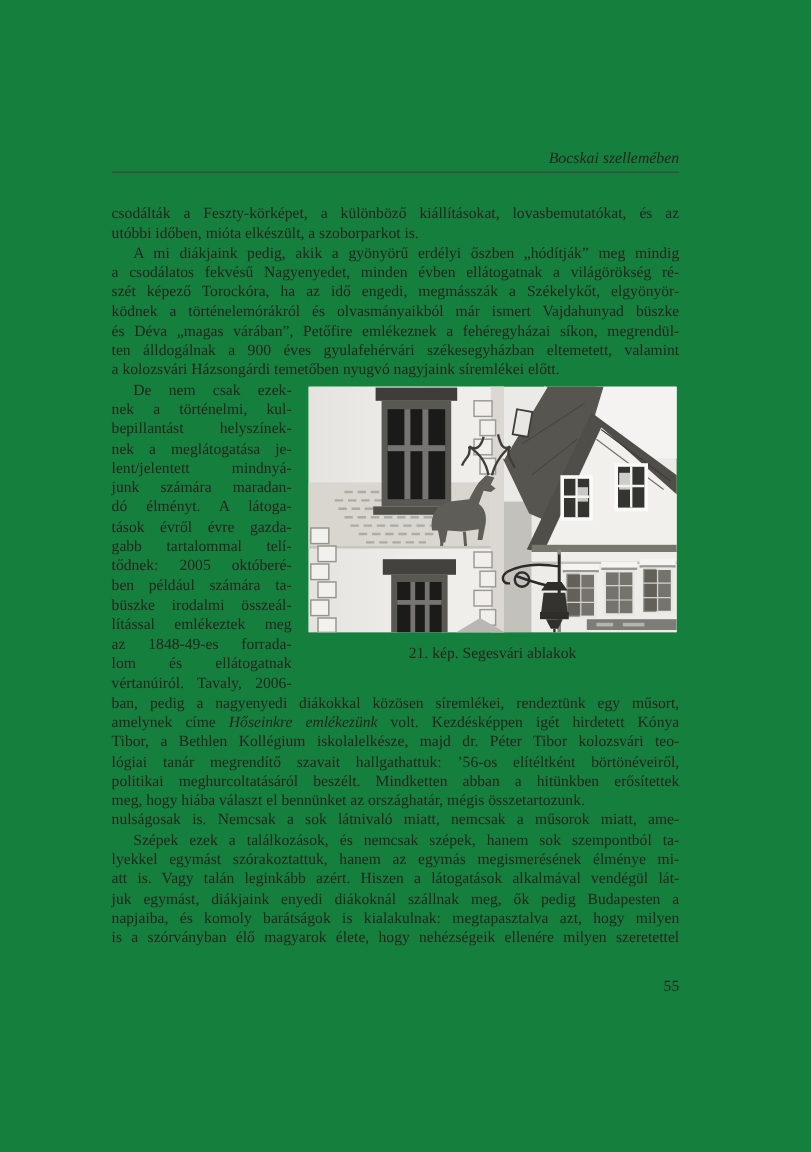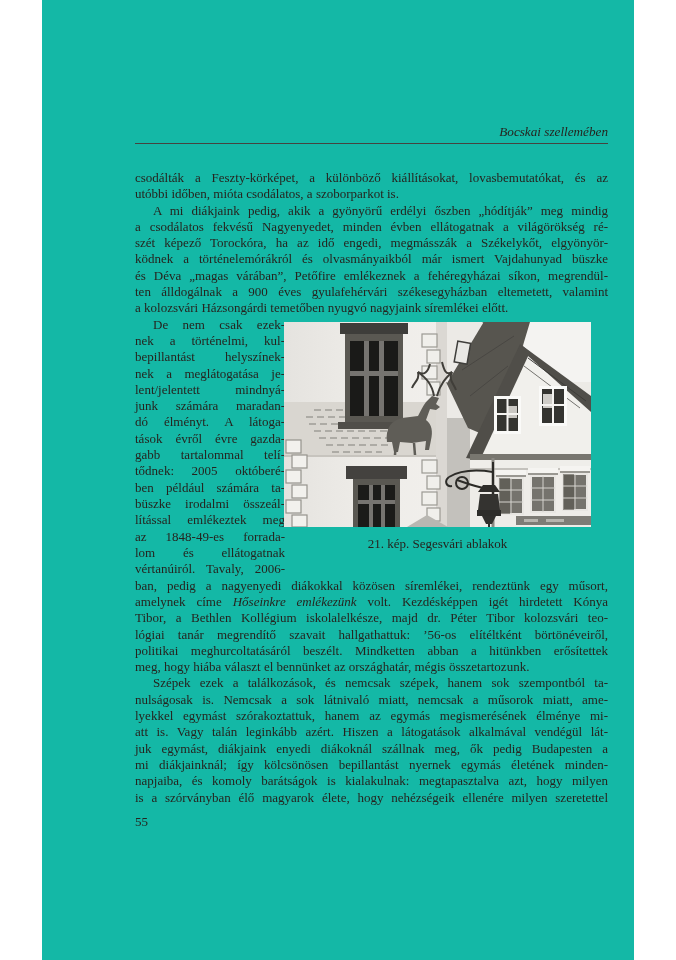--- a/index.html
+++ b/index.html
@@ -1,57 +1,57 @@
 <!DOCTYPE html>
 <html><head>
 <meta charset="utf-8">
 <style>
   html,body { margin:0; padding:0; background:#ffffff; }
   .page {
-    position:relative; width:592px; height:960px; margin:0 auto;
-    background:#14b8a6; color:#26241f;
+    position:relative; width:676px; height:960px; margin:0 auto;
+    background:#15803d; color:#26241f;
     font-family:"Liberation Serif","DejaVu Serif",serif;
     overflow:hidden;
   }
   .running-header {
     position:absolute; left:93px; top:124px; width:473px;
     text-align:right; font-style:italic; font-size:13.2px; line-height:16px;
     padding-bottom:3px; border-bottom:1.2px solid #45433f;
   }
   .content {
     position:absolute; left:93px; top:170px; width:473px;
     font-size:13px; line-height:16.3px;
   }
   .ln { text-align:justify; text-align-last:justify; }
   .ln.rag { text-align-last:left; }
   .ln.ind { text-indent:18px; }
   .em { font-style:italic; }
   .wrap-section { position:relative; height:261px; }
   .left-col { width:150px; }
-  .figure { position:absolute; left:149px; top:5px; width:307px; }
+  .figure { position:absolute; left:164px; top:5px; width:307px; }
   .figure svg { display:block; }
   .caption { margin-top:9px; text-align:center; font-size:13px; line-height:15px; }
   .page-number {
     position:absolute; left:93px; top:814px; width:473px;
-    text-align:left; font-size:13px;
+    text-align:right; font-size:13px;
   }
 </style>
 </head>
 <body>
 
 <div class="page">
 
   <div class="running-header">
     <span>Bocskai szellemében</span>
   </div>
 
   <div class="content">
 
     <div class="ln">csodálták a Feszty-körképet, a különböző kiállításokat, lovasbemutatókat, és az</div>
-    <div class="ln rag">utóbbi időben, mióta csodálatos, a szoborparkot is.</div>
+    <div class="ln rag">utóbbi időben, mióta elkészült, a szoborparkot is.</div>
     <div class="ln ind">A mi diákjaink pedig, akik a gyönyörű erdélyi őszben „hódítják” meg mindig</div>
     <div class="ln">a csodálatos fekvésű Nagyenyedet, minden évben ellátogatnak a világörökség ré-</div>
     <div class="ln">szét képező Torockóra, ha az idő engedi, megmásszák a Székelykőt, elgyönyör-</div>
     <div class="ln">ködnek a történelemórákról és olvasmányaikból már ismert Vajdahunyad büszke</div>
     <div class="ln">és Déva „magas várában”, Petőfire emlékeznek a fehéregyházai síkon, megrendül-</div>
     <div class="ln">ten álldogálnak a 900 éves gyulafehérvári székesegyházban eltemetett, valamint</div>
     <div class="ln rag">a kolozsvári Házsongárdi temetőben nyugvó nagyjaink síremlékei előtt.</div>
 
     <div class="wrap-section">
       <div class="left-col">
@@ -248,25 +248,24 @@
 
     <div class="ln">ban, pedig a nagyenyedi diákokkal közösen síremlékei, rendeztünk egy műsort,</div>
     <div class="ln">
       <span>amelynek címe </span><span class="em">Hőseinkre emlékezünk</span><span> volt. Kezdésképpen igét hirdetett Kónya</span>
     </div>
     <div class="ln">Tibor, a Bethlen Kollégium iskolalelkésze, majd dr. Péter Tibor kolozsvári teo-</div>
     <div class="ln">lógiai tanár megrendítő szavait hallgathattuk: ’56-os elítéltként börtönéveiről,</div>
     <div class="ln">politikai meghurcoltatásáról beszélt. Mindketten abban a hitünkben erősítettek</div>
     <div class="ln rag">meg, hogy hiába választ el bennünket az országhatár, mégis összetartozunk.</div>
 
+    <div class="ln">nulságosak is. Nemcsak a sok látnivaló miatt, nemcsak a műsorok miatt, ame-</div>
     <div class="ln ind">Szépek ezek a találkozások, és nemcsak szépek, hanem sok szempontból ta-</div>
-    <div class="ln">nulságosak is. Nemcsak a sok látnivaló miatt, nemcsak a műsorok miatt, ame-</div>
     <div class="ln">lyekkel egymást szórakoztattuk, hanem az egymás megismerésének élménye mi-</div>
     <div class="ln">att is. Vagy talán leginkább azért. Hiszen a látogatások alkalmával vendégül lát-</div>
     <div class="ln">juk egymást, diákjaink enyedi diákoknál szállnak meg, ők pedig Budapesten a</div>
-    <div class="ln">mi diákjainknál; így kölcsönösen bepillantást nyernek egymás életének minden-</div>
     <div class="ln">napjaiba, és komoly barátságok is kialakulnak: megtapasztalva azt, hogy milyen</div>
     <div class="ln">is a szórványban élő magyarok élete, hogy nehézségeik ellenére milyen szeretettel</div>
   </div>
 
   <div class="page-number">55</div>
 
 </div>
 
 </body></html>

